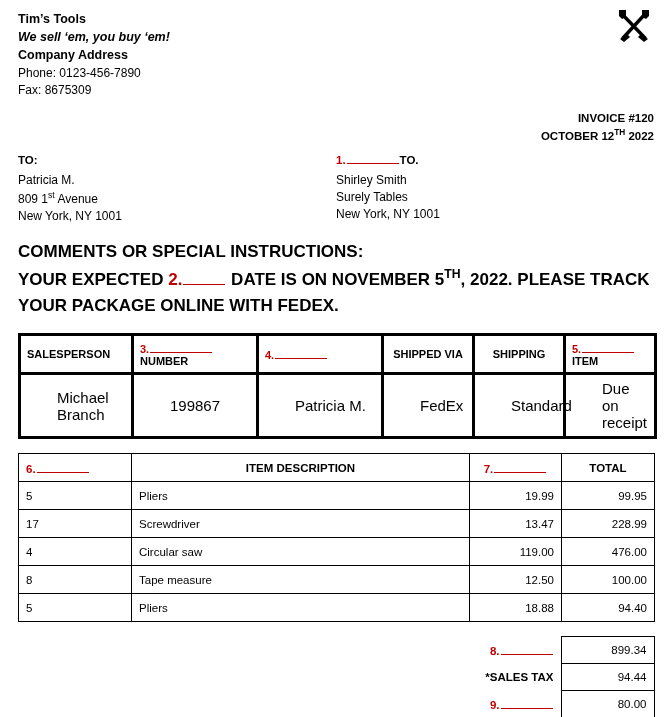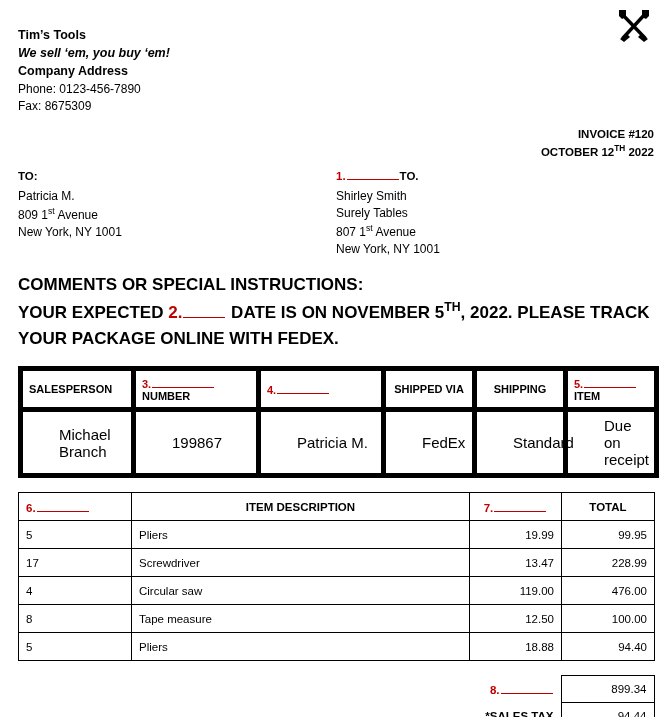--- a/index.html
+++ b/index.html
@@ -25,21 +25,20 @@
   }
   
   .header {
     position: relative;
     padding: 12px 18px 0 18px;
   }
   .company-name {
     font-weight: bold;
     font-size: 12.5px;
     margin-bottom: 4px;
-    margin-top: 16px;
   }
   .tagline {
     font-style: italic;
     font-weight: bold;
     font-size: 12.5px;
     margin-bottom: 4px;
   }
   .company-address {
     font-weight: bold;
     font-size: 12.5px;
@@ -108,21 +107,21 @@
     border-collapse: collapse;
     width: 636px;
     margin: 0 18px;
     font-size: 11.5px;
   }
   .sales-table {
     margin-top: 14px;
     table-layout: fixed;
   }
   .sales-table th, .sales-table td {
-    border: 5px solid #000000;
+    border: 3px solid #000000;
     padding: 5px 6px;
     text-align: left;
     font-weight: normal;
     margin-top: 8px;
   }
   .sales-table th {
     font-weight: bold;
     font-size: 11px;
     text-align: center;
   }
@@ -212,21 +211,20 @@
     <div class="addr-col">
       <div class="addr-title">TO:</div>
       <div>Patricia M.</div>
       <div><span>809 1</span><sup>st</sup><span> Avenue</span></div>
       <div>New York, NY 1001</div>
     </div>
     <div class="addr-col">
       <div class="addr-title"><span class="blank">1.</span><span class="blank-line"></span><span>TO.</span></div>
       <div>Shirley Smith</div>
       <div>Surely Tables</div>
-      <div><span>807 1</span><sup>st</sup><span> Avenue</span></div>
       <div>New York, NY 1001</div>
     </div>
   </div>
 
   <div class="comments">
     <div>COMMENTS OR SPECIAL INSTRUCTIONS:</div>
     <div><span>YOUR EXPECTED </span><span class="blank">2.</span><span class="blank-line short"></span><span> DATE IS ON NOVEMBER 5</span><sup>TH</sup><span>, 2022. PLEASE TRACK YOUR PACKAGE ONLINE WITH FEDEX.</span></div>
   </div>
 
   <table class="sales-table">

